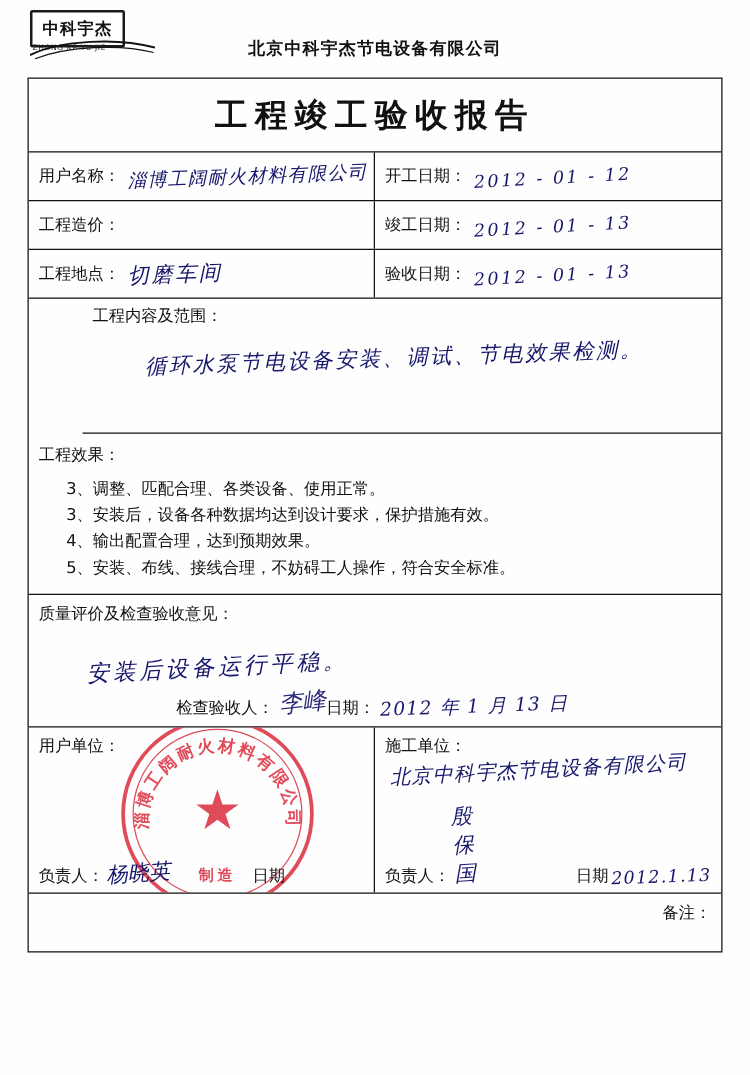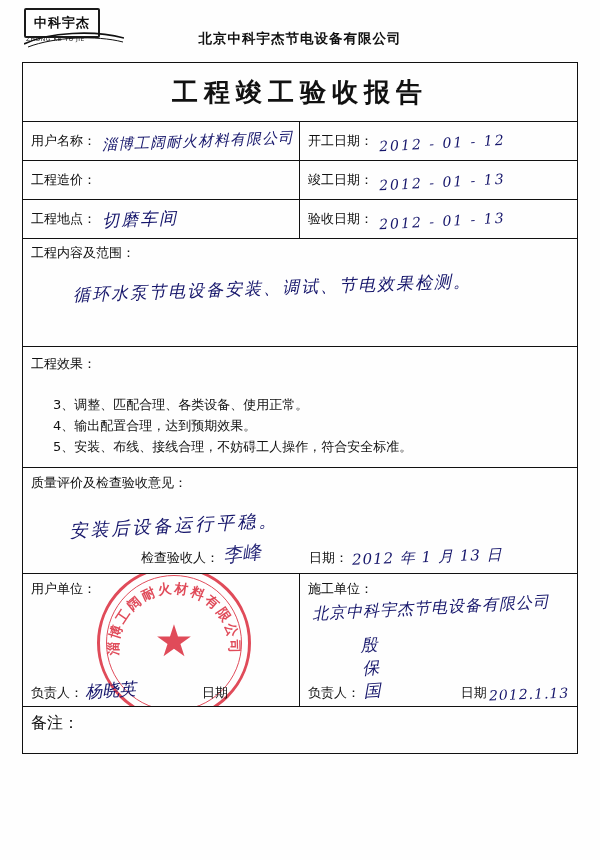--- a/index.html
+++ b/index.html
@@ -138,39 +138,40 @@
   .hand.big {
     font-size: 17px;
     letter-spacing: 2px;
   }
   
   .content-row {
     border-bottom: 1.5px solid #111;
     min-height: 108px;
     padding: 5px 8px 8px 8px;
     box-sizing: border-box;
+    margin-left: 43px;
   }
   .content-label { font-size: 13px; }
   .content-hand {
     font-family: "DejaVu Serif", "Liberation Serif", serif;
     font-style: italic;
     color: #16166b;
     font-size: 17px;
     letter-spacing: 2px;
     margin: 12px 0 0 42px;
     transform: rotate(-2deg);
     line-height: 1.5;
   }
   
   .effect-row {
     border-bottom: 1.5px solid #111;
     padding: 8px 8px 10px 8px;
     box-sizing: border-box;
   }
-  .effect-title { font-size: 13px; margin-bottom: 21px; }
+  .effect-title { font-size: 13px; margin-bottom: 8px; }
   .effect-list { margin: 0; padding: 0; list-style: none; }
   .effect-list li {
     font-size: 13px;
     line-height: 21px;
     padding-left: 22px;
   }
   
   .quality-row {
     border-bottom: 1.5px solid #111;
     min-height: 106px;
@@ -201,21 +202,21 @@
   }
   .inspect-label { margin-left: 110px; }
   .sig-red {
     font-family: "DejaVu Serif", serif;
     font-style: italic;
     color: #2b2b7a;
     font-size: 19px;
     margin-left: 4px;
     transform: rotate(-6deg);
   }
-  .date-label { margin-left: 48px; }
+  .date-label { }
   .date-hand {
     font-family: "DejaVu Serif", serif;
     font-style: italic;
     color: #16166b;
     font-size: 15px;
     margin-left: 4px;
     transform: rotate(-2deg);
     letter-spacing: 1px;
   }
   
@@ -311,22 +312,23 @@
     margin-left: 2px;
   }
   .sign-hand.small {
     font-size: 14px;
     letter-spacing: 1px;
     transform: rotate(-2deg);
   }
   .remark-row {
     min-height: 46px;
     padding: 6px 8px;
-    font-size: 16px;
-    box-sizing: border-box;
+    font-size: 13px;
+    box-sizing: border-box;
+    text-align: right;
   }
   .nowrap { white-space: nowrap; }
 </style>
 </head>
 <body>
 
 <div class="page">
 
   <div class="header">
     <div class="logo">
@@ -383,20 +385,21 @@
 
     <div class="content-row">
       <div class="content-label">工程内容及范围：</div>
       <div class="content-hand">循环水泵节电设备安装、调试、节电效果检测。</div>
     </div>
 
     <div class="effect-row">
       <div class="effect-title">工程效果：</div>
       <ul class="effect-list">
         <li>3、调整、匹配合理、各类设备、使用正常。</li>
+        <li>3、安装后，设备各种数据均达到设计要求，保护措施有效。</li>
         <li>4、输出配置合理，达到预期效果。</li>
         <li>5、安装、布线、接线合理，不妨碍工人操作，符合安全标准。</li>
       </ul>
     </div>
 
     <div class="quality-row">
       <div class="quality-label">质量评价及检查验收意见：</div>
       <div class="quality-hand">安装后设备运行平稳。</div>
       <div class="inspect-line">
         <span class="inspect-label nowrap">检查验收人：</span>
@@ -413,20 +416,21 @@
 
         <div class="stamp" id="stamp-left">
           <div class="inner-ring"></div>
           <svg class="arc-text" viewBox="0 0 148 148">
             <defs>
               <path id="arcL" d="M 18 80 A 56 56 0 0 1 130 80"></path>
             </defs>
             <text><textPath href="#arcL" startOffset="50%" text-anchor="middle">淄博工阔耐火材料有限公司</textPath></text>
           </svg>
           <div class="star">★</div>
+          <div class="stamp-bottom">制造</div>
         </div>
 
         <div class="sign-line">
           <span class="nowrap">负责人：</span>
           <span class="sign-hand">杨晓英</span>
           <span class="sign-date nowrap">日期</span>
           <span class="sign-hand small"></span>
         </div>
       </div>
 

